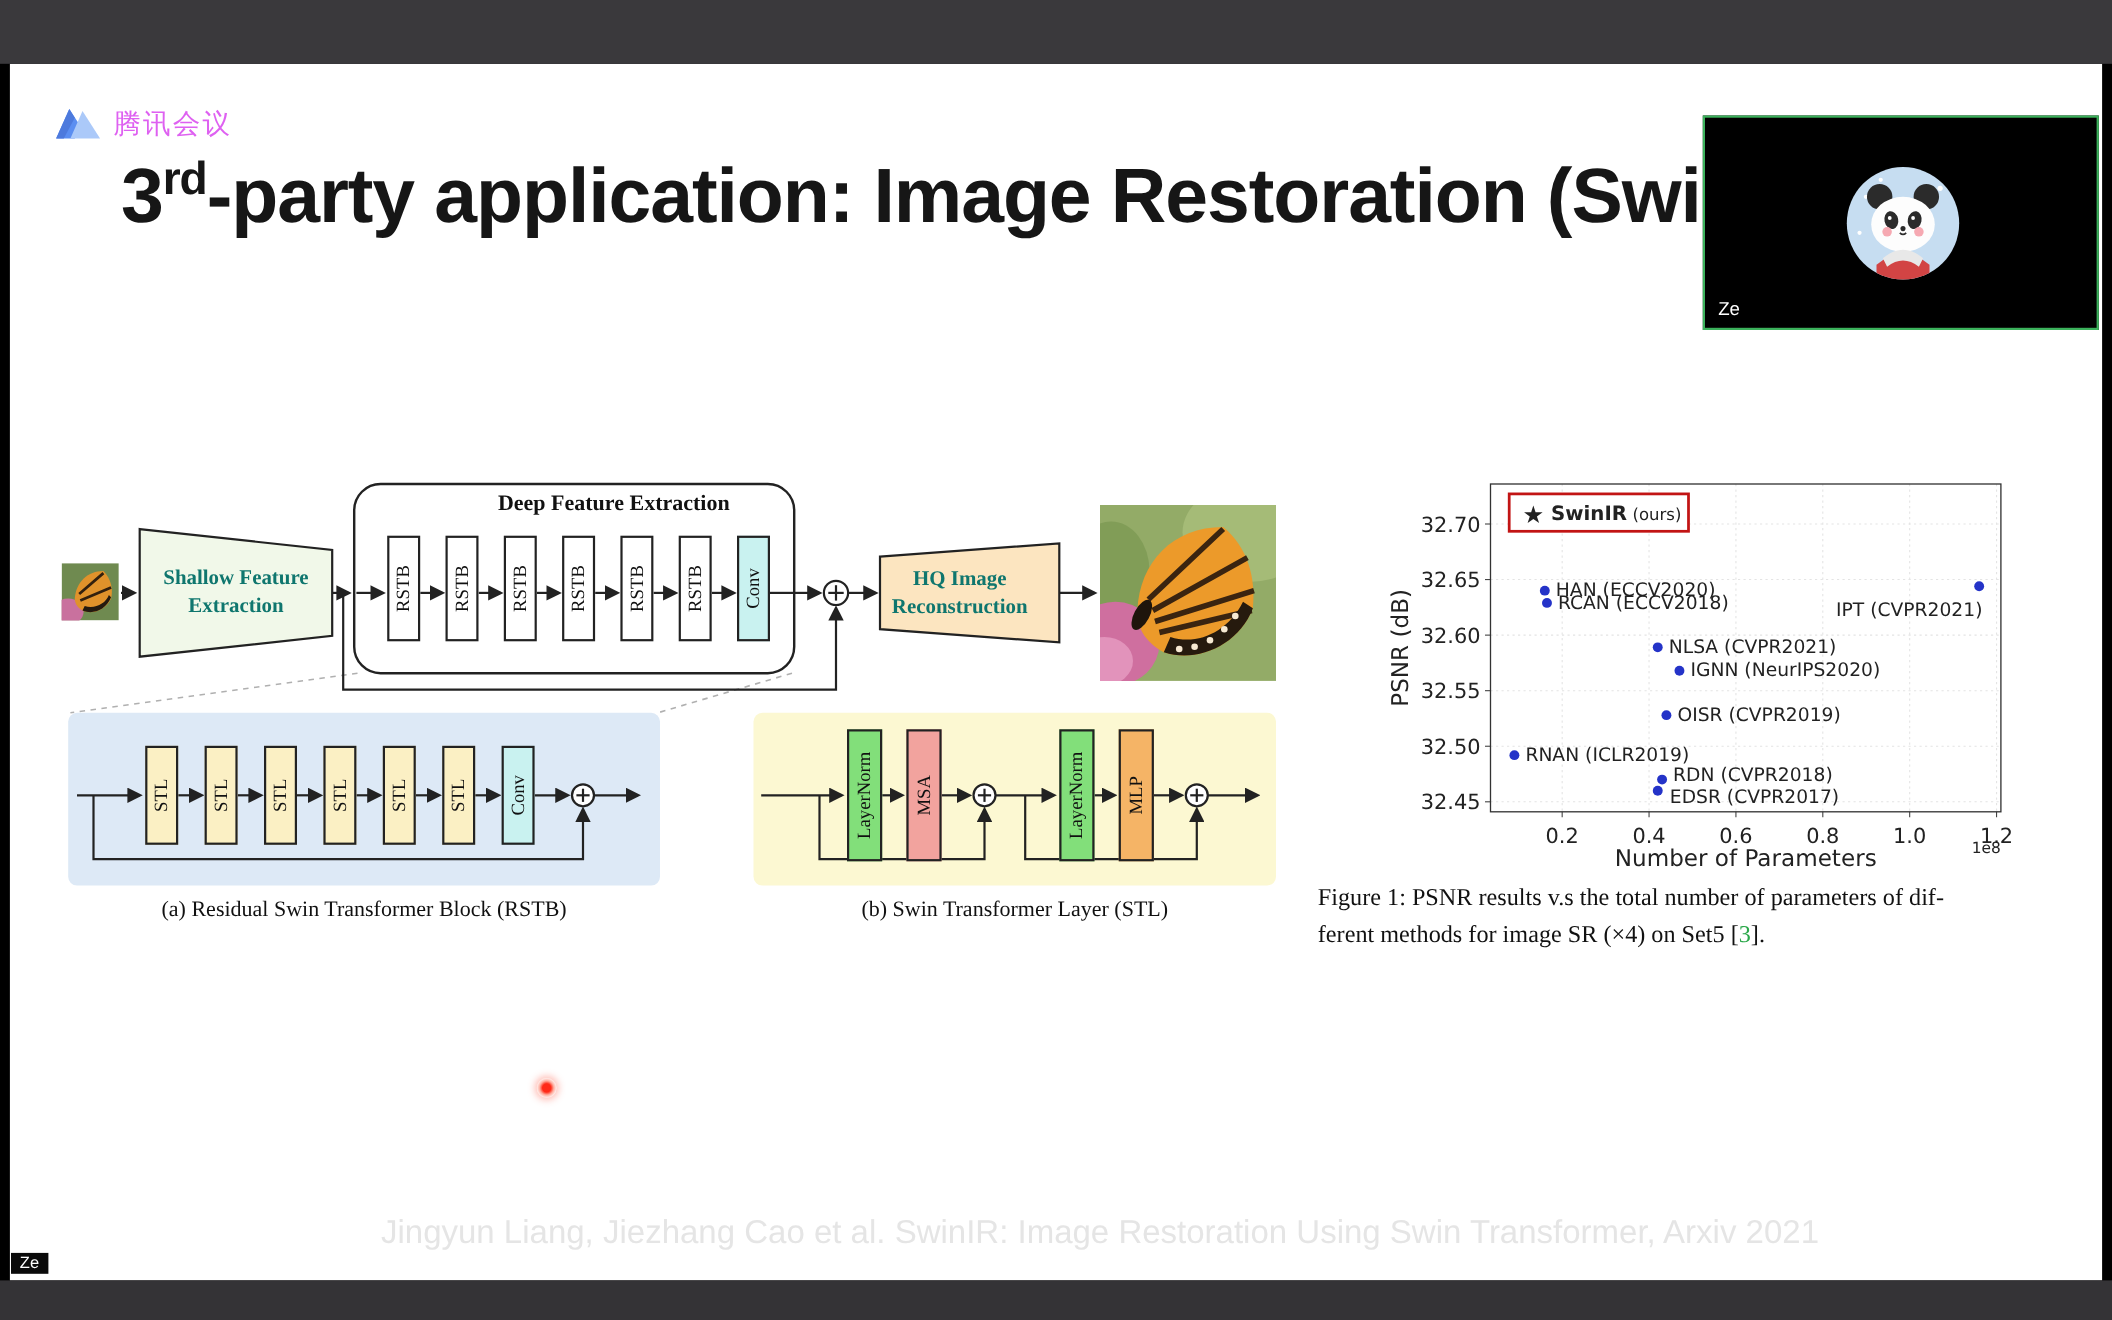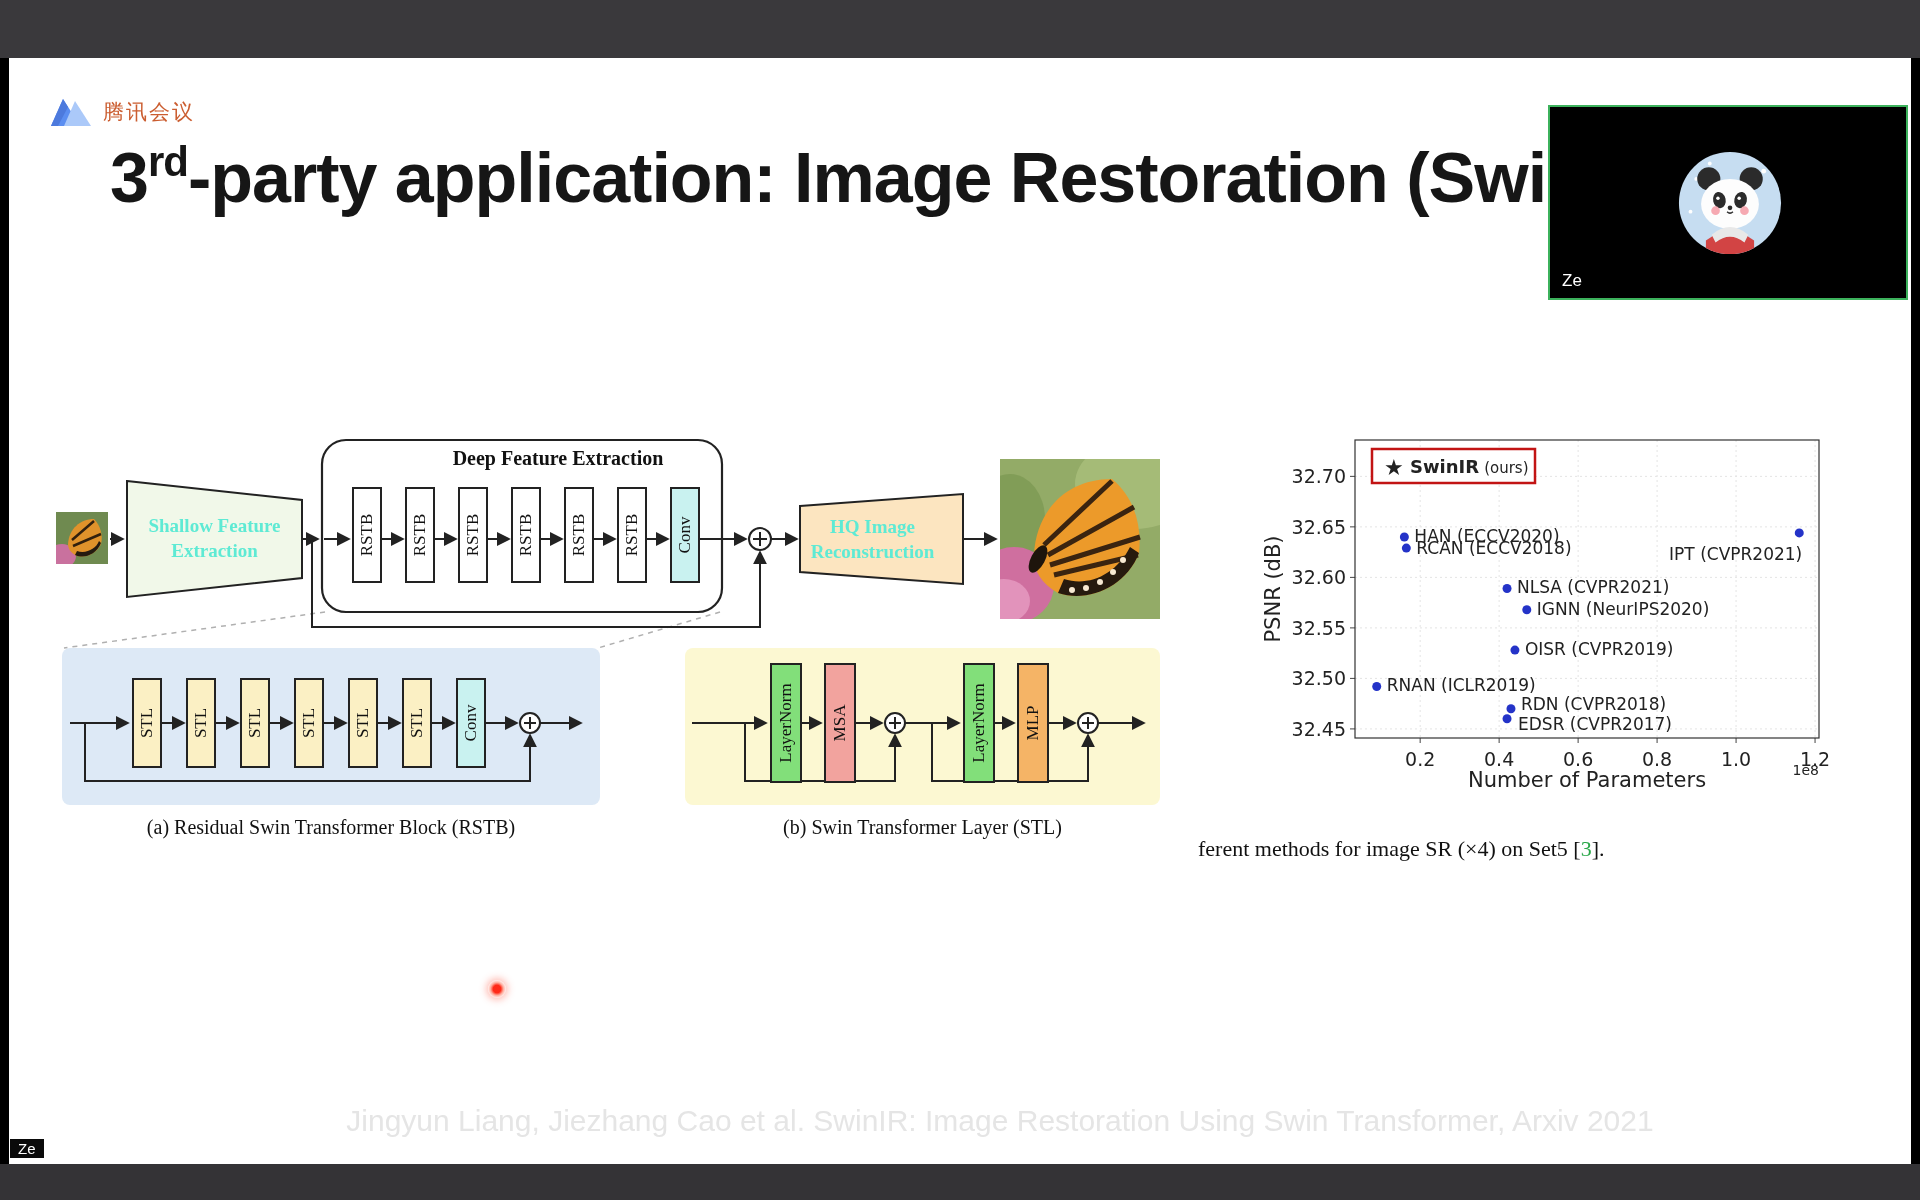--- a/index.html
+++ b/index.html
@@ -3,39 +3,39 @@
 <meta charset="utf-8">
 <style>
   *{margin:0;padding:0;box-sizing:border-box}
   html,body{width:1920px;height:1200px;background:#000;overflow:hidden;font-family:"Liberation Sans",sans-serif}
   #stage{position:absolute;inset:0;width:1920px;height:1200px}
   .slide{position:absolute;left:9px;top:58px;width:1902px;height:1106px;background:#ffffff;z-index:0}
   .top-bar{position:absolute;left:0;top:0;width:1920px;height:58px;background:#3a393c;z-index:4}
   .bottom-bar{position:absolute;left:0;top:1164px;width:1920px;height:36px;background:#343336;z-index:4}
 
   .brand{position:absolute;left:48px;top:94px;display:flex;align-items:center;gap:9px;z-index:2;opacity:.85}
-  .brand-text{font-size:21px;color:#c2410c;letter-spacing:2px}
+  .brand-text{font-size:25px;color:#d946ef;letter-spacing:2px}
 
   .title{position:absolute;left:110px;top:138px;font-size:70px;font-weight:600;color:#161616;white-space:nowrap;z-index:2;letter-spacing:-1px}
   .title .sup{font-size:42px;position:relative;top:-26px}
 
   .panel-a{position:absolute;left:62px;top:648px;width:538px;height:157px;background:#dde9f6;border-radius:8px;z-index:0}
   .panel-b{position:absolute;left:685px;top:648px;width:475px;height:157px;background:#fcf8d2;border-radius:8px;z-index:0}
 
   #fig2-svg{position:absolute;left:0;top:0;width:1920px;height:1200px;z-index:1;pointer-events:none}
 
   .vblock{position:absolute;z-index:2;display:flex;align-items:center;justify-content:center;border:2px solid #222;background:#fff}
   .vblock span{transform:rotate(-90deg);white-space:nowrap;font-family:"Liberation Serif",serif;font-size:17px;color:#111}
   .cyan-block{background:#c9f2f0}
   .yellow-block{background:#fbf0c4}
   .green-block{background:#82df7a}
   .pink-block{background:#f2a39e}
   .orange-block{background:#f5b466}
 
-  .trap-label{position:absolute;z-index:2;text-align:center;font-family:"Liberation Serif",serif;font-weight:bold;font-size:19px;line-height:25px;color:#5eead4}
+  .trap-label{position:absolute;z-index:2;text-align:center;font-family:"Liberation Serif",serif;font-weight:bold;font-size:19px;line-height:25px;color:#0f766e}
   .trap-label.shallow{left:132px;top:513px;width:165px}
   .trap-label.hq{left:800px;top:514px;width:145px}
   .deep-title{position:absolute;left:322px;top:447px;width:472px;text-align:center;z-index:2;font-family:"Liberation Serif",serif;font-weight:bold;font-size:20px;color:#111}
 
   .cap{position:absolute;z-index:2;text-align:center;font-family:"Liberation Serif",serif;font-size:20px;color:#111}
   .cap-a{left:62px;top:816px;width:538px}
   .cap-b{left:685px;top:816px;width:475px}
   .fig2-cap{left:240px;top:856px;width:740px;font-size:19px}
 
   .input-img{position:absolute;left:56px;top:512px;width:52px;height:52px;z-index:2}
@@ -265,21 +265,21 @@
       <text x="258.0340425531915" y="299.80677966101825" text-anchor="start" class="pt-label">EDSR (CVPR2017)</text>
       <text x="327" y="357" text-anchor="middle" class="axis-label">Number of Parameters</text>
       <text x="20" y="159" text-anchor="middle" class="axis-label" transform="rotate(-90 20 159)">PSNR (dB)</text>
       <text x="559" y="345" text-anchor="end" class="offset">1e8</text>
       <rect x="112" y="19" width="163" height="34" fill="#fff" stroke="#c21414" stroke-width="2.5"></rect>
       <text x="124" y="45" class="legend-star" fill="#c21414">★</text>
       <text x="150" y="43"><tspan class="legend-name">SwinIR</tspan><tspan class="legend-qual" dx="5">(ours)</tspan></text>
     </svg>
 
   <div class="fig1-cap">
-    <br>
+    <span>Figure 1: PSNR results v.s the total number of parameters of dif-</span><br>
     <span>ferent methods for image SR (×4) on Set5 [</span><span class="green-ref">3</span><span>].</span>
   </div>
 
   <div class="footer-cite">Jingyun Liang, Jiezhang Cao et al. SwinIR: Image Restoration Using Swin Transformer, Arxiv 2021</div>
 
   <div class="video-tile">
     <svg class="avatar" width="106" height="106" viewBox="0 0 110 110">
       <defs>
           <clipPath id="pc">
             <circle cx="55" cy="55" r="53"></circle>

